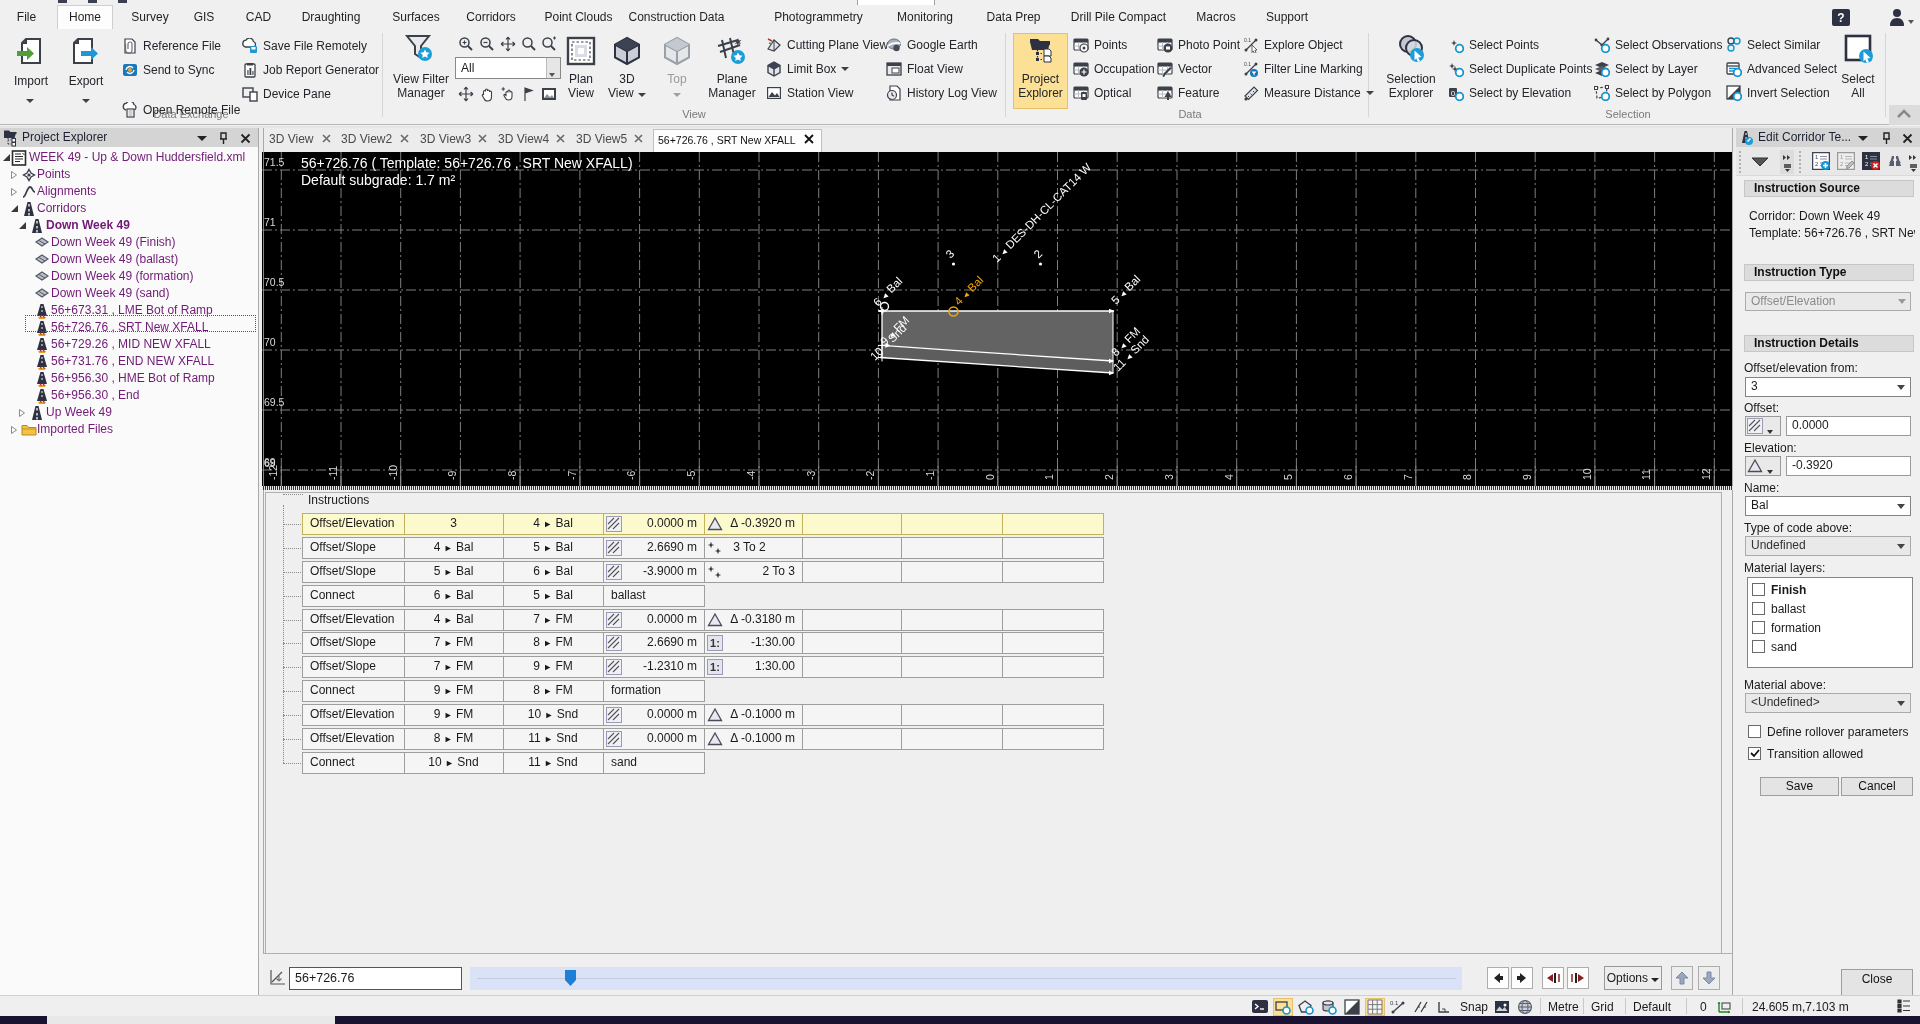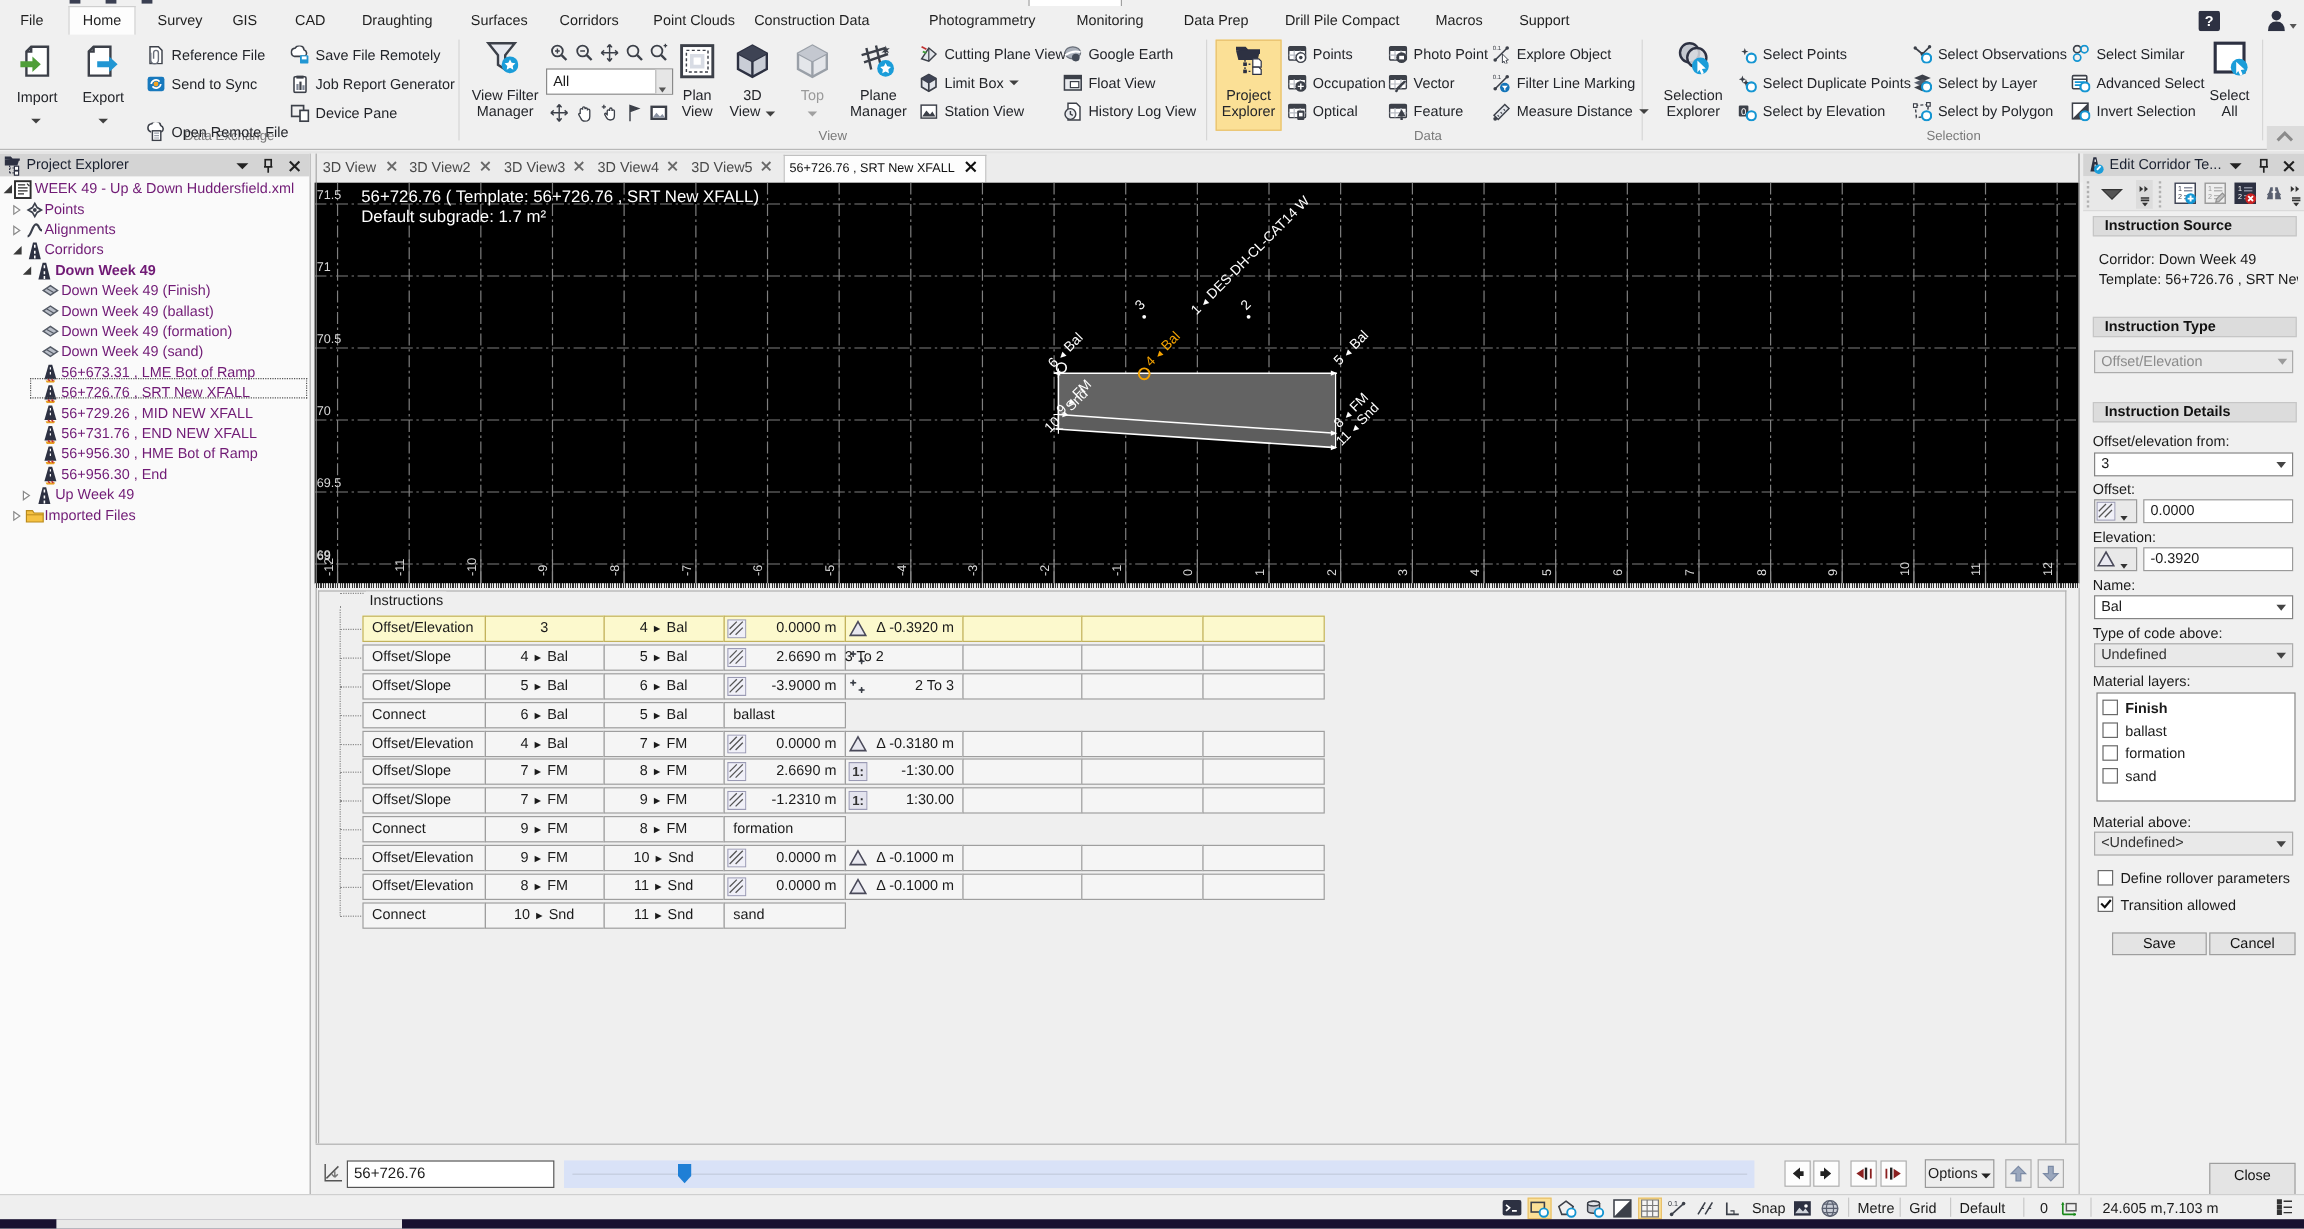--- a/index.html
+++ b/index.html
@@ -802,21 +802,21 @@
     <rect x="0.5" y="0.5" width="15" height="15" fill="#f0f0f8" stroke="#9a9ab4"></rect>
     <path d="M2 13 L13 2 M2 8 L8 2 M7 13 L13 7" stroke="#555" stroke-width="1.1"></path>
   </svg>
 <div class="a" style="left:603px;top:540px;width:94px;text-align:right;font-size:12px;">2.6690 m</div>
 <svg class="a" style="left:707px;top:540px" width="16" height="16">
     <path d="M4 2.5 v5 M1.5 5 h5" stroke="#3c4049" stroke-width="1.2"></path>
     <circle cx="4" cy="5" r="1.2" fill="#3c4049"></circle>
     <path d="M11 8.5 v5 M8.5 11 h5" stroke="#3c4049" stroke-width="1.2"></path>
     <circle cx="11" cy="11" r="1.2" fill="#3c4049"></circle>
   </svg>
-<div class="a" style="left:704px;top:540px;width:91px;text-align:left;font-size:12px;">3 To 2</div>
+<div class="a" style="left:704px;top:540px;width:91px;text-align:center;font-size:12px;">3 To 2</div>
 <div class="cell" style="left:302px;top:561px;width:103px;"></div>
 <div class="cell" style="left:404px;top:561px;width:100px;"></div>
 <div class="cell" style="left:503px;top:561px;width:101px;"></div>
 <div class="cell" style="left:603px;top:561px;width:102px;"></div>
 <div class="cell" style="left:704px;top:561px;width:99px;"></div>
 <div class="cell" style="left:802px;top:561px;width:100px;"></div>
 <div class="cell" style="left:901px;top:561px;width:102px;"></div>
 <div class="cell" style="left:1002px;top:561px;width:102px;"></div>
 <div class="a" style="left:310px;top:564px;font-size:12px;">Offset/Slope</div>
 <div class="a" style="left:404px;top:564px;width:99px;text-align:center;font-size:12px;">5 <span style="font-size:9px">►</span> Bal</div>

